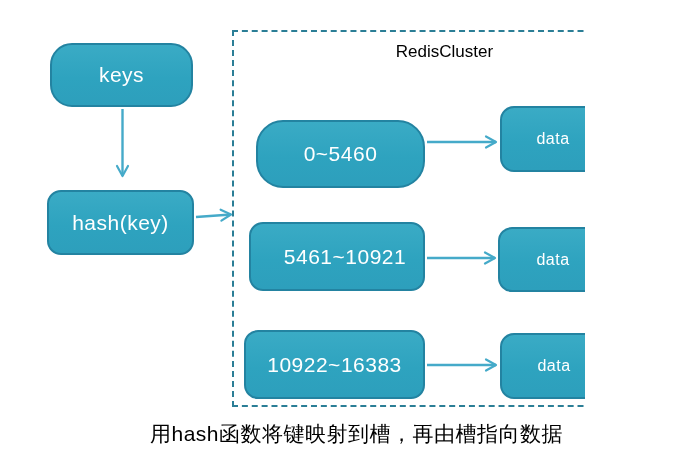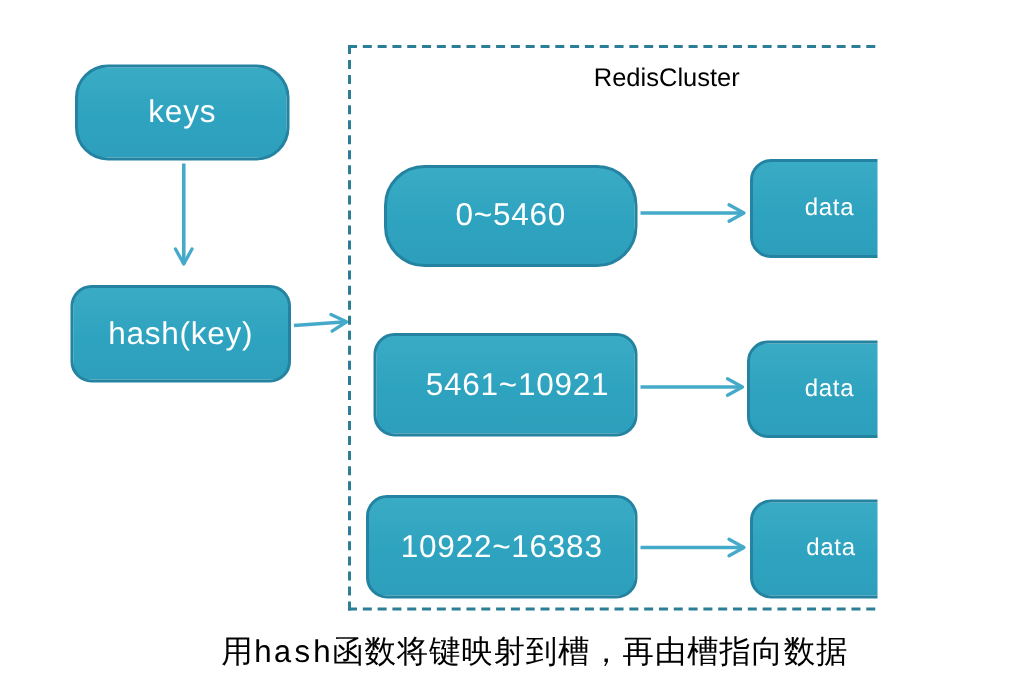--- a/index.html
+++ b/index.html
@@ -24,21 +24,21 @@
     color: #ffffff;
     display: flex;
     align-items: center;
     justify-content: center;
     font-size: 21px;
     letter-spacing: 0.5px;
     white-space: nowrap;
   }
   .node-keys   { left: 50px;  top: 43px;  width: 143px; height: 64px; border-radius: 22px; }
   .node-hash   { left: 47px;  top: 190px; width: 147px; height: 65px; }
-  .node-slot-1 { left: 256px; top: 110px; width: 169px; height: 68px; border-radius: 27px; }
+  .node-slot-1 { left: 256px; top: 120px; width: 169px; height: 68px; border-radius: 27px; }
   .node-slot-2 { left: 249px; top: 222px; width: 176px; height: 69px; padding-left: 16px; }
   .node-slot-3 { left: 244px; top: 330px; width: 181px; height: 69px; }
   .node-data   { font-size: 16px; }
   .node-data-1 { left: 500px; top: 106px; width: 106px; height: 66px; }
   .node-data-2 { left: 498px; top: 227px; width: 110px; height: 65px; }
   .node-data-3 { left: 500px; top: 333px; width: 108px; height: 66px; }
   .cluster {
     position: absolute;
     left: 232px;
     top: 30px;
@@ -69,21 +69,20 @@
     position: absolute;
     left: 0;
     top: 420px;
     width: 675px;
     box-sizing: border-box;
     padding-left: 38px;
     text-align: center;
     font-size: 21px;
     color: #000000;
     letter-spacing: 0.5px;
-    font-family: Liberation Mono, monospace;
   }
   .watermark {
     position: absolute;
     left: 605px;
     top: 432px;
     font-size: 23px;
     font-weight: bold;
     color: #bf9e73;
     letter-spacing: 1px;
     white-space: nowrap;

